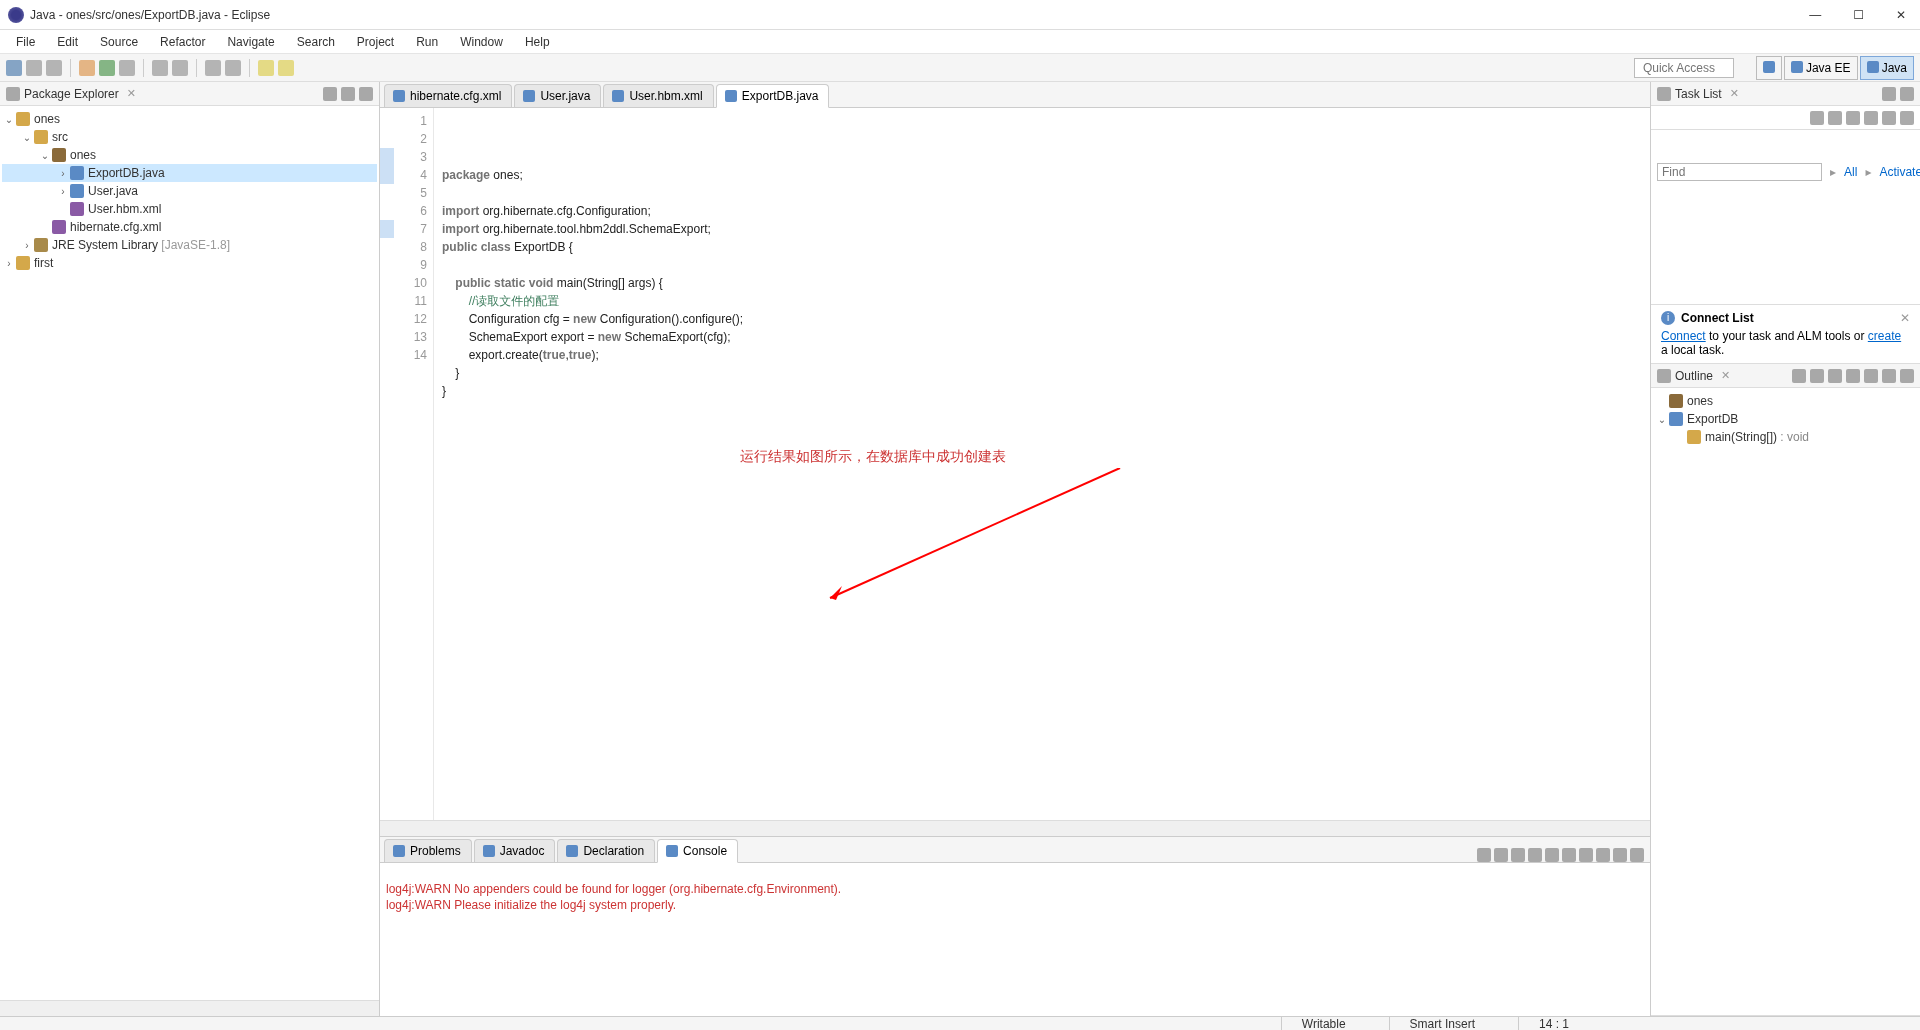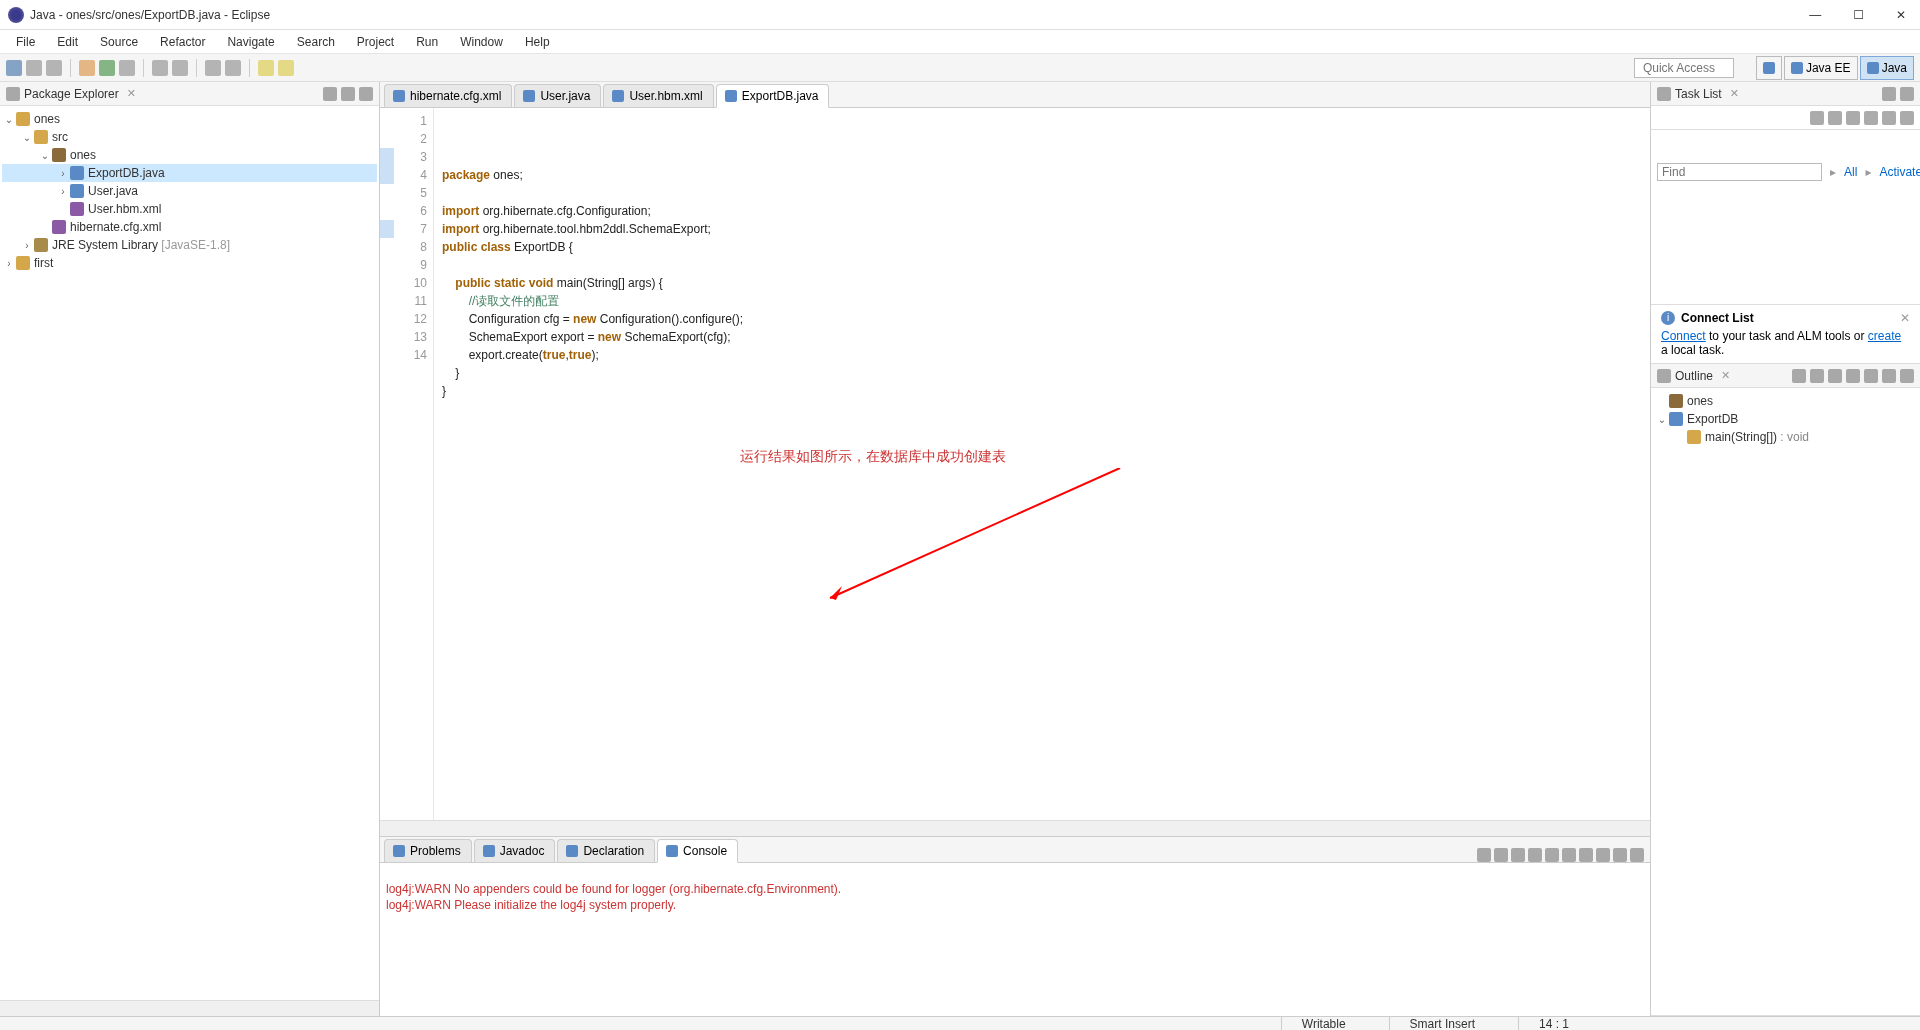--- a/index.html
+++ b/index.html
@@ -14,21 +14,21 @@
 .toolbar { height: 28px; background: #f5f5f5; display: flex; align-items: center; padding: 0 6px; gap: 4px; border-bottom: 1px solid #ddd; position: relative; }
 .tbicon { width: 16px; height: 16px; background: #888; border-radius: 2px; opacity: 0.6; }
 .tbicon.blue { background: #3a6ea5; }
 .tbicon.green { background: #3a8a3a; }
 .tbicon.orange { background: #d88a3a; }
 .tbicon.yellow { background: #d8c83a; }
 .tbsep { width: 1px; height: 18px; background: #ccc; margin: 0 4px; }
 .toolbar .right { margin-left: auto; display: flex; align-items: center; gap: 22px; }
 .qa { border: 1px solid #bbb; padding: 2px 8px; background: #fff; color: #555; width: 100px; }
 .pers { display: flex; gap: 2px; }
-.persbtn { border: 1px solid #bbb; padding: 4px 6px; background: #f5f5f5; display: flex; align-items: center; gap: 3px; }
+.persbtn { border: 1px solid #bbb; padding: 4px 6px; background: #f5f5f5; display: flex; align-items: flex-start; gap: 3px; }
 .persbtn.active { background: #d0e3f5; border-color: #7da7d9; }
 .persicon { width: 12px; height: 12px; background: #5a8ac5; border-radius: 2px; }
 .main { flex: 1; display: flex; overflow: hidden; }
 .left { width: 380px; background: #fff; border-right: 1px solid #ccc; display: flex; flex-direction: column; }
 .viewhdr { height: 24px; display: flex; align-items: center; padding: 0 6px; border-bottom: 1px solid #ddd; background: #f5f5f5; gap: 4px; }
 .viewhdr .vtitle { flex: 1; color: #333; display: flex; align-items: center; gap: 4px; }
 .viewhdr .vicons { display: flex; gap: 4px; }
 .vicon { width: 14px; height: 14px; opacity: 0.7; background: #888; border-radius: 2px; }
 .tree { flex: 1; padding: 4px 2px; overflow: auto; }
 .tnode { display: flex; align-items: center; padding: 2px 0; cursor: pointer; white-space: nowrap; }
@@ -48,21 +48,21 @@
 .tabbar { height: 26px; display: flex; align-items: flex-end; background: #f5f5f5; border-bottom: 1px solid #ccc; padding-left: 4px; gap: 2px; }
 .tab { display: flex; align-items: center; padding: 4px 10px 4px 8px; background: #e8e8e8; border: 1px solid #ccc; border-bottom: none; gap: 5px; cursor: pointer; border-radius: 4px 4px 0 0; }
 .tab.active { background: #fff; border-bottom: 1px solid #fff; margin-bottom: -1px; }
 .tabicon { width: 12px; height: 12px; background: #5a8ac5; border-radius: 2px; }
 .editor { flex: 1; display: flex; overflow: hidden; position: relative; }
 .gutter { width: 40px; background: #fff; border-right: 1px solid #e8e8e8; text-align: right; padding: 4px 6px 4px 0; color: #999; font-family: Consolas, monospace; font-size: 13px; line-height: 18px; }
 .marker { width: 14px; background: #fff; padding-top: 4px; }
 .marker .m { height: 18px; }
 .marker .m.q { background: #cce0f5; }
 .code { flex: 1; padding: 4px 8px; font-family: Consolas, monospace; font-size: 13px; line-height: 18px; white-space: pre; color: #222; position: relative; }
-.kw { color: #a16207; font-weight: bold; }
+.kw { color: #737373; font-weight: bold; }
 .cm { color: #3f7f5f; }
 .cursor-line { position: absolute; left: 0; right: 0; height: 18px; background: #eaf2fb; z-index: -1; }
 .annot { position: absolute; color: #cc3333; font-family: Liberation Sans, sans-serif; font-size: 14px; }
 .arrow { position: absolute; }
 .bottom { height: 180px; border-top: 1px solid #ccc; display: flex; flex-direction: column; background: #fff; }
 .btabbar { height: 26px; display: flex; align-items: flex-end; background: #f5f5f5; border-bottom: 1px solid #ccc; padding-left: 4px; gap: 2px; }
 .btabbar .right { margin-left: auto; display: flex; gap: 3px; padding-right: 6px; align-items: center; }
 .consolehdr { padding: 2px 6px; color: #666; background: #fff; border-bottom: 1px solid #eee; font-size: 11px; }
 .console { flex: 1; padding: 2px 6px; font-family: Consolas, monospace; font-size: 13px; line-height: 16px; white-space: pre; overflow: auto; }
 .console .warn { color: #cc3333; }

